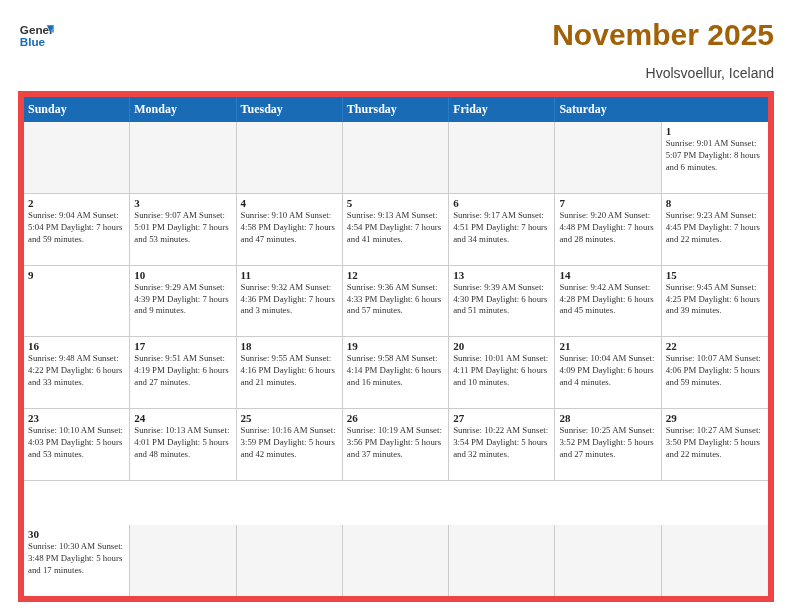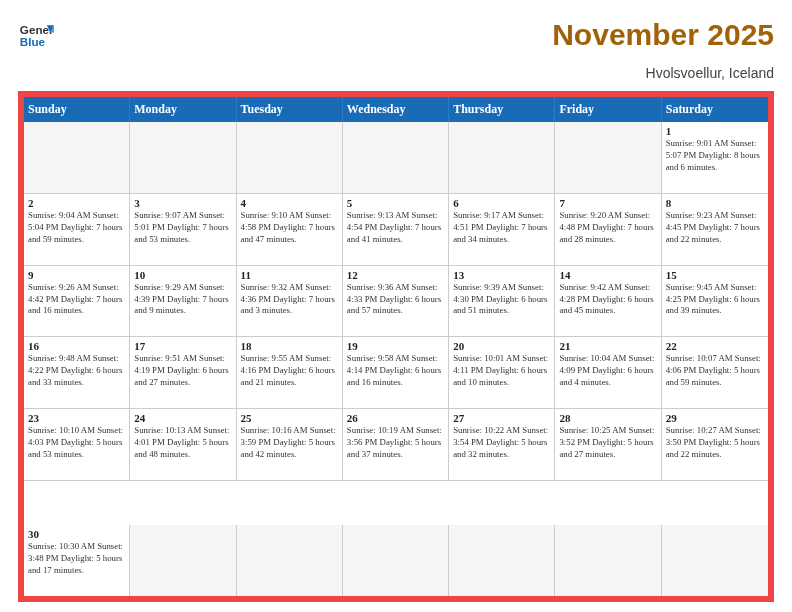--- a/index.html
+++ b/index.html
@@ -120,21 +120,20 @@
       <div class="month-title">November 2025</div>
       <div class="location">Hvolsvoellur, Iceland</div>
     </div>
   </div>
 
   <div class="calendar">
     <div class="cal-header-row">
     <div class="cal-header-cell">Sunday</div>
         <div class="cal-header-cell">Monday</div>
         <div class="cal-header-cell">Tuesday</div>
-        <div class="cal-header-cell">Wednesday</div>
         <div class="cal-header-cell">Thursday</div>
         <div class="cal-header-cell">Friday</div>
         <div class="cal-header-cell">Saturday</div>
       </div>
     <div class="cal-body">
     <div class="cal-row">
           <div class="cal-cell empty"></div>
           <div class="cal-cell empty"></div>
           <div class="cal-cell empty"></div>
           <div class="cal-cell empty"></div>
@@ -195,24 +194,20 @@
             <span class="day-number">8</span>
             <div class="day-info">Sunrise: 9:23 AM
 Sunset: 4:45 PM
 Daylight: 7 hours
 and 22 minutes.</div>
           </div>
         </div>
         <div class="cal-row">
           <div class="cal-cell">
             <span class="day-number">9</span>
-            <div class="day-info">Sunrise: 9:26 AM
-Sunset: 4:42 PM
-Daylight: 7 hours
-and 16 minutes.</div>
           </div>
           <div class="cal-cell">
             <span class="day-number">10</span>
             <div class="day-info">Sunrise: 9:29 AM
 Sunset: 4:39 PM
 Daylight: 7 hours
 and 9 minutes.</div>
           </div>
           <div class="cal-cell">
             <span class="day-number">11</span>

